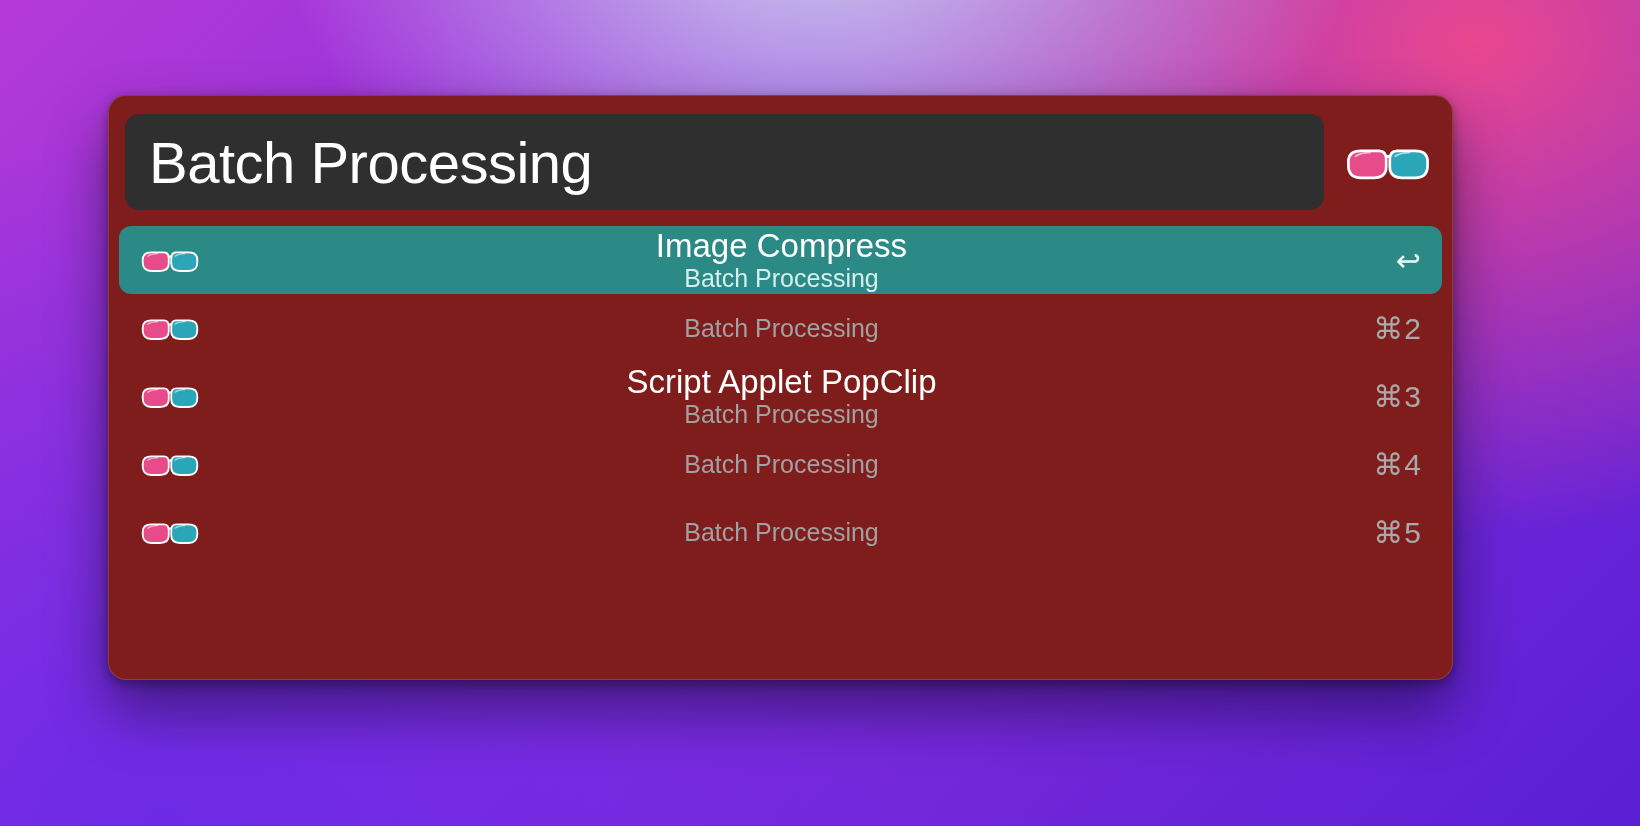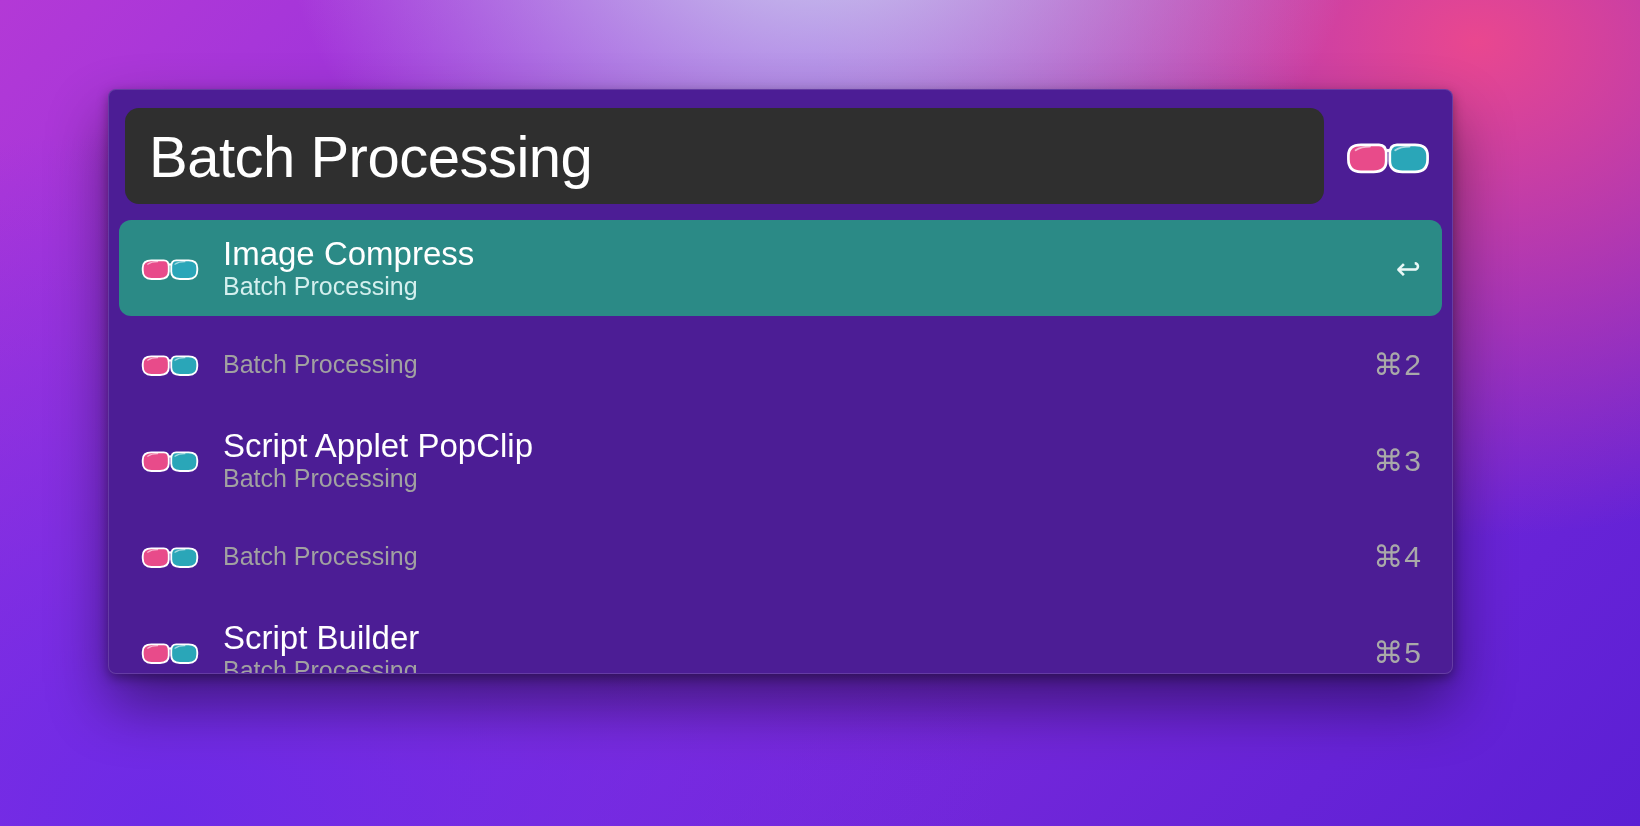--- a/index.html
+++ b/index.html
@@ -10,25 +10,25 @@
       radial-gradient(ellipse 900px 700px at 50% -100px, #cfd4ee 0%, rgba(207,212,238,0) 60%),
       radial-gradient(ellipse 1200px 900px at 90% 5%, #e9478f 0%, rgba(233,71,143,0) 55%),
       radial-gradient(ellipse 1200px 1000px at 10% 100%, #6d2ae6 0%, rgba(109,42,230,0) 70%),
       linear-gradient(135deg, #b339d6 0%, #8b2fe0 40%, #5b1fd4 100%);
     position: relative;
   }
 
   .panel {
     position: absolute;
     left: 108px;
-    top: 89px;
+    top: 95px;
     width: 1345px;
     height: 585px;
-    background: #4c1d95;
-    border-radius: 8px;
+    background: #7f1d1d;
+    border-radius: 18px;
     border: 1px solid rgba(255,255,255,0.14);
     box-shadow: 0 30px 60px rgba(0,0,0,0.45), 0 4px 12px rgba(0,0,0,0.35);
     overflow: hidden;
   }
 
   .search-row {
     display: flex;
     align-items: center;
     padding: 18px 16px 10px 16px;
     gap: 16px;
@@ -59,25 +59,26 @@
     flex-shrink: 0;
   }
 
   .results {
     padding: 6px 10px 0 10px;
   }
 
   .result-row {
     display: flex;
     align-items: center;
-    height: 96px;
+    height: 68px;
     border-radius: 12px;
     padding: 0 20px;
     gap: 22px;
     cursor: default;
+    text-align: center;
   }
   .result-row.selected {
     background: #2b8a86;
   }
 
   .row-icon {
     width: 62px;
     height: 62px;
     flex-shrink: 0;
     display: flex;
@@ -204,20 +205,19 @@
       <div class="row-action">⌘4</div>
     </div>
 
     <div class="result-row">
       <div class="row-icon">
         <svg class="glasses-svg" viewBox="0 0 100 50" width="62" height="31">
             <use href="#glasses-shape"></use>
           </svg>
       </div>
       <div class="row-text">
-        <div class="row-title">Script Builder</div>
         <div class="row-sub">Batch Processing</div>
       </div>
       <div class="row-action">⌘5</div>
     </div>
 
   </div>
 </div>
 
 </body></html>

